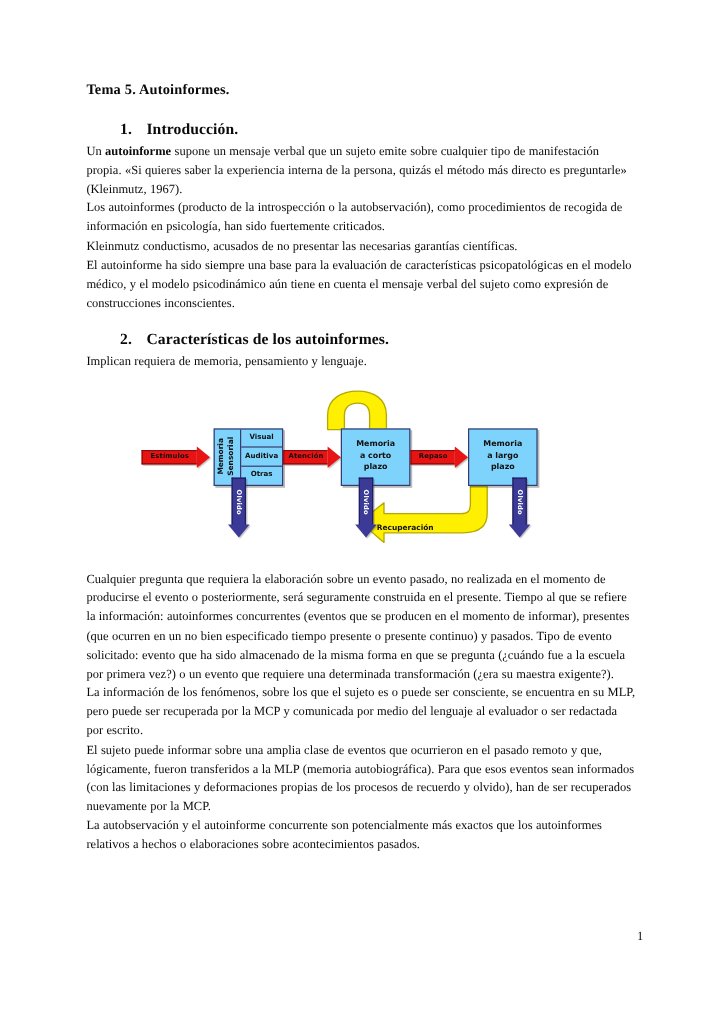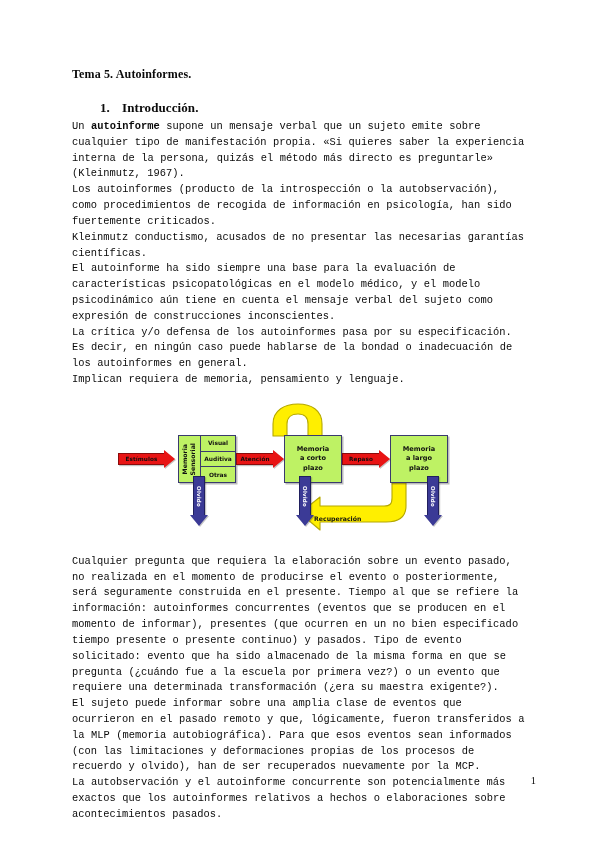--- a/index.html
+++ b/index.html
@@ -50,21 +50,20 @@
     width: 22px;
   }
 
   p.body-text {
     font-size: 10.4px;
     line-height: 1.52;
     margin: 0;
     text-align: left;
     letter-spacing: 0.02px;
     word-spacing: 0.2px;
-    font-family: Liberation Mono, monospace;
   }
   p.gap-above { margin-top: 12.5px; }
   p.gap-small { margin-top: 0; }
 
   b.inline-bold { font-weight: bold; }
 
   
   .diagram-wrap {
     position: relative;
     width: 458px;
@@ -75,21 +74,21 @@
   .diagram {
     position: absolute;
     left: 46px;
     top: 0;
     width: 370px;
     height: 142px;
   }
 
   .mem-box {
     position: absolute;
-    background: #bef264;
+    background: #7dd3fc;
     border: 1px solid #3a3a6e;
     box-sizing: border-box;
     box-shadow: 1.5px 1.5px 0 rgba(60,60,60,0.35);
   }
   .mem-box .label {
     font-family: "DejaVu Sans", "Liberation Sans", sans-serif;
     font-size: 6.6px;
     font-weight: bold;
     color: #111;
     text-align: center;
@@ -292,22 +291,24 @@
 
     <p class="body-text"><span>Un </span><b class="inline-bold">autoinforme</b><span> supone un mensaje verbal que un sujeto emite sobre cualquier tipo de manifestación propia. «Si quieres saber la experiencia interna de la persona, quizás el método más directo es preguntarle» (Kleinmutz, 1967).</span></p>
 
     <p class="body-text gap-small">Los autoinformes (producto de la introspección o la autobservación), como procedimientos de recogida de información en psicología, han sido fuertemente criticados.</p>
 
     <p class="body-text gap-small">Kleinmutz conductismo, acusados de no presentar las necesarias garantías científicas.</p>
 
 
     <p class="body-text gap-small">El autoinforme ha sido siempre una base para la evaluación de características psicopatológicas en el modelo médico, y el modelo psicodinámico aún tiene en cuenta el mensaje verbal del sujeto como expresión de construcciones inconscientes.</p>
 
-    <p class="body-text gap-small">La crítica y/o defensa de los autoinformes pasa por su especificación. Es decir, en ningún caso puede hablarse de la bondad o inadecuación de los autoinformes en general.</p>
-
+
+    <h2 class="section-heading" style="margin-top:12.5px;">
+      <span class="num">2.</span><span>Características de los autoinformes.</span>
+    </h2>
 
     <p class="body-text">Implican requiera de memoria, pensamiento y lenguaje.</p>
 
     <div class="diagram-wrap">
       <div class="diagram">
 
         <svg class="yellow-svg" viewBox="0 0 370 142">
 
           <g>
             <path d="M 213,34 L 213,22 C 213,8 225,2 238,2 C 251,2 262,8 262,22 L 262,40
@@ -388,20 +389,21 @@
               <span>Olvido</span>
             </div>
           <div class="head"></div>
         </div>
 
       </div>
     </div>
 
     <p class="body-text">Cualquier pregunta que requiera la elaboración sobre un evento pasado, no realizada en el momento de producirse el evento o posteriormente, será seguramente construida en el presente. Tiempo al que se refiere la información: autoinformes concurrentes (eventos que se producen en el momento de informar), presentes (que ocurren en un no bien especificado tiempo presente o presente continuo) y pasados. Tipo de evento solicitado: evento que ha sido almacenado de la misma forma en que se pregunta (¿cuándo fue a la escuela por primera vez?) o un evento que requiere una determinada transformación (¿era su maestra exigente?).</p>
 
+    <p class="body-text gap-small">La información de los fenómenos, sobre los que el sujeto es o puede ser consciente, se encuentra en su MLP, pero puede ser recuperada por la MCP y comunicada por medio del lenguaje al evaluador o ser redactada por escrito.</p>
 
     <p class="body-text gap-small">El sujeto puede informar sobre una amplia clase de eventos que ocurrieron en el pasado remoto y que, lógicamente, fueron transferidos a la MLP (memoria autobiográfica). Para que esos eventos sean informados (con las limitaciones y deformaciones propias de los procesos de recuerdo y olvido), han de ser recuperados nuevamente por la MCP.</p>
 
     <p class="body-text gap-small">La autobservación y el autoinforme concurrente son potencialmente más exactos que los autoinformes relativos a hechos o elaboraciones sobre acontecimientos pasados.</p>
 
   </div>
 
   <div class="page-number">1</div>
 </div>
 

